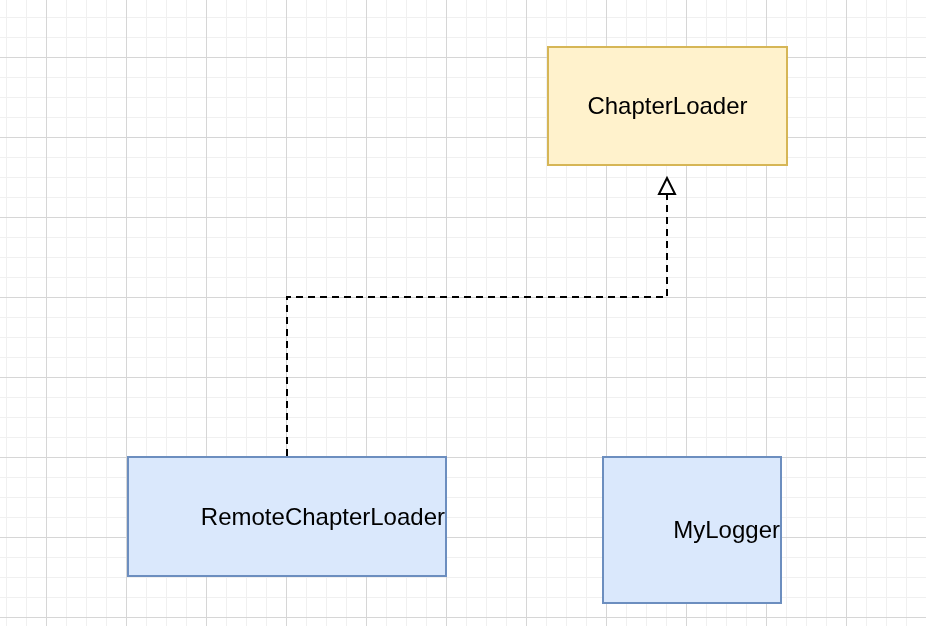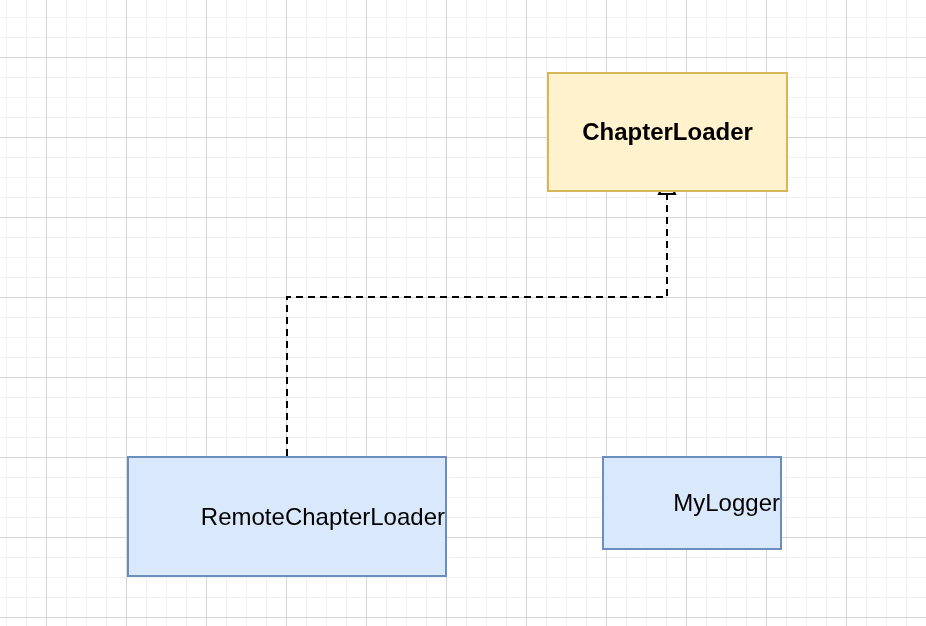--- a/index.html
+++ b/index.html
@@ -44,38 +44,37 @@
   }
 
   .node-blue {
     background: #dae8fc;
     border: 2px solid #6c8ebf;
     justify-content: flex-end;
   }
 
   #node-chapterloader {
     left: 547px;
-    top: 72px;
+    top: 46px;
     width: 241px;
     height: 120px;
-    font-weight: bold;
   }
 
   #node-remotechapterloader {
     left: 127px;
     top: 456px;
     width: 320px;
     height: 121px;
   }
 
   #node-mylogger {
     left: 602px;
     top: 456px;
     width: 180px;
-    height: 94px;
+    height: 148px;
   }
 
   .connector-layer {
     position: absolute;
     left: 0;
     top: 0;
     width: 926px;
     height: 626px;
     pointer-events: none;
   }

